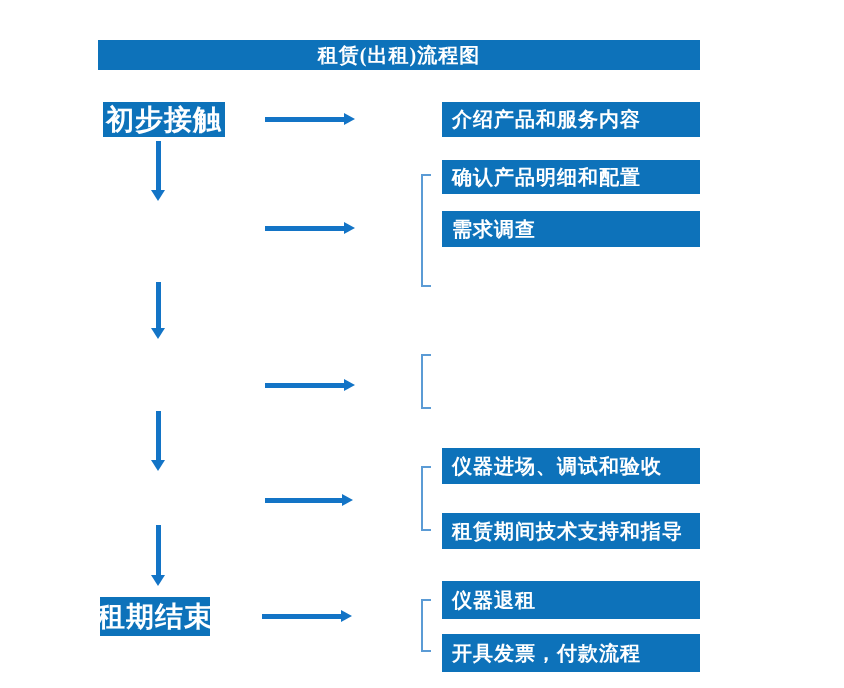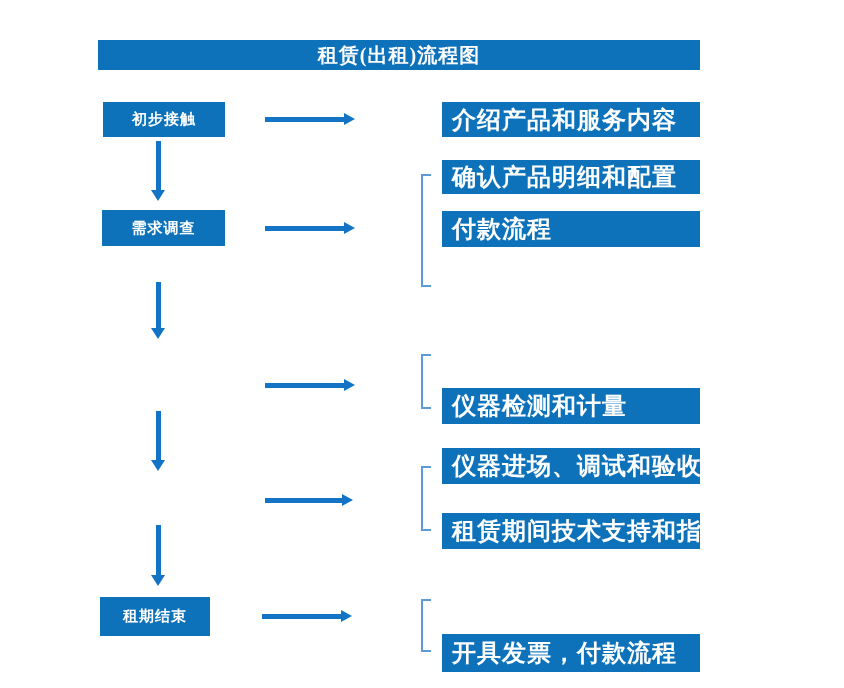--- a/index.html
+++ b/index.html
@@ -15,28 +15,28 @@
     position:absolute;left:98px;top:16px;width:602px;height:30px;
     background:var(--box,#0d72ba);
     display:flex;align-items:center;justify-content:center;
   }
   .title-bar span{
     color:#fff;font-weight:bold;font-size:20px;letter-spacing:1px;
   }
   .lbox{
     position:absolute;
     background:var(--box,#0d72ba);
-    color:#fff;font-weight:bold;font-size:15px;
+    color:#fff;font-weight:bold;font-size:28px;
     display:flex;align-items:center;justify-content:center;
     white-space:nowrap;letter-spacing:1px;
   }
   .rbox{
     position:absolute;
     background:var(--box,#0d72ba);
-    color:#fff;font-weight:bold;font-size:24px;
+    color:#fff;font-weight:bold;font-size:20px;
     display:flex;align-items:center;
     padding-left:10px;box-sizing:border-box;
     white-space:nowrap;letter-spacing:1px;
   }
   .harrow{position:absolute;height:12px;}
   .harrow .shaft{
     position:absolute;left:0;right:10px;top:50%;margin-top:-2.5px;height:5px;
     background:var(--arrow,#1374c6);
   }
   .harrow .head{
@@ -75,39 +75,37 @@
   <div class="harrow" style="left:265px;top:89px;width:90px">
     <div class="shaft"></div>
     <div class="head"></div>
   </div>
   <div class="rbox" style="left:442px;top:78px;width:258px;height:35px">介绍产品和服务内容</div>
   <div class="varrow" style="left:151px;top:117px;height:60px">
     <div class="shaft"></div>
     <div class="head"></div>
   </div>
 
-  <div class="lbox" style="left:102px;top:186px;width:123px;height:36px">需求调查</div>
   <div class="harrow" style="left:265px;top:198px;width:90px">
     <div class="shaft"></div>
     <div class="head"></div>
   </div>
   <div class="bracket" style="left:421px;top:150px;height:113px"></div>
   <div class="rbox" style="left:442px;top:136px;width:258px;height:34px">确认产品明细和配置</div>
-  <div class="rbox" style="left:442px;top:187px;width:258px;height:36px">付款流程</div>
+  <div class="rbox" style="left:442px;top:187px;width:258px;height:36px">需求调查</div>
   <div class="varrow" style="left:151px;top:258px;height:57px">
     <div class="shaft"></div>
     <div class="head"></div>
   </div>
 
   <div class="harrow" style="left:265px;top:355px;width:90px">
     <div class="shaft"></div>
     <div class="head"></div>
   </div>
   <div class="bracket" style="left:421px;top:330px;height:55px"></div>
-  <div class="rbox" style="left:442px;top:364px;width:258px;height:36px">仪器检测和计量</div>
   <div class="varrow" style="left:151px;top:387px;height:60px">
     <div class="shaft"></div>
     <div class="head"></div>
   </div>
 
   <div class="harrow" style="left:265px;top:470px;width:88px">
     <div class="shaft"></div>
     <div class="head"></div>
   </div>
   <div class="bracket" style="left:421px;top:442px;height:65px"></div>
@@ -117,15 +115,16 @@
     <div class="shaft"></div>
     <div class="head"></div>
   </div>
 
   <div class="lbox" style="left:100px;top:573px;width:110px;height:39px">租期结束</div>
   <div class="harrow" style="left:262px;top:586px;width:90px">
     <div class="shaft"></div>
     <div class="head"></div>
   </div>
   <div class="bracket" style="left:421px;top:575px;height:53px"></div>
+  <div class="rbox" style="left:442px;top:557px;width:258px;height:38px">仪器退租</div>
   <div class="rbox" style="left:442px;top:610px;width:258px;height:38px">开具发票，付款流程</div>
 
 </div>
 
 </body></html>

